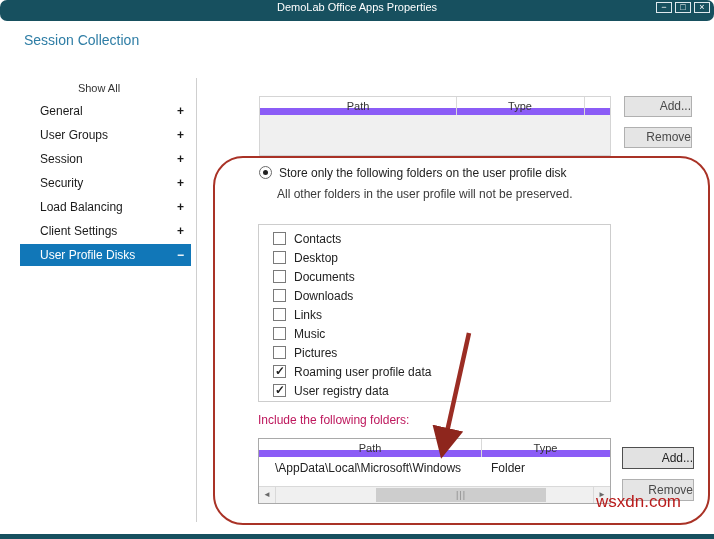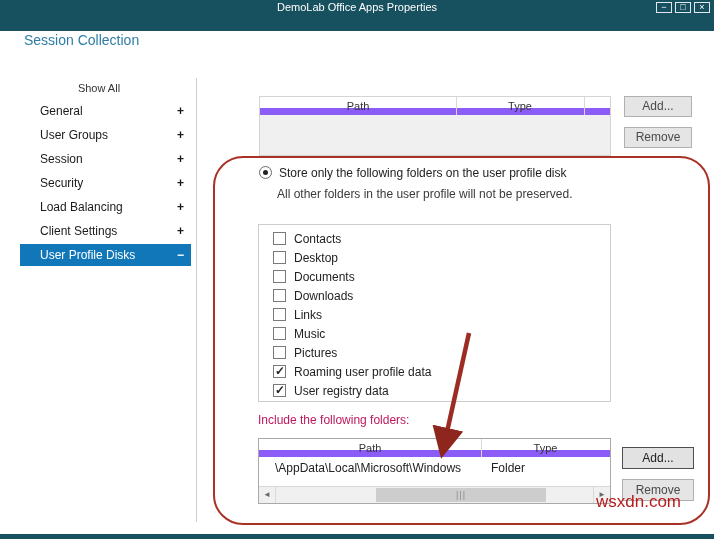--- a/index.html
+++ b/index.html
@@ -2,21 +2,21 @@
 <html><head>
 <meta charset="utf-8">
 <style>
   * { margin:0; padding:0; box-sizing:border-box; }
   body { background:#777; font-family:"Liberation Sans", sans-serif; }
   .window {
     position:relative; width:714px; height:539px; background:#ffffff;
     overflow:hidden; font-family:"Liberation Sans", sans-serif; color:#222;
   }
   
-  .titlebar { position:absolute; left:0; top:0; width:714px; height:31px; background:#17505f; }
+  .titlebar { position:absolute; left:0; top:0; width:714px; height:21px; background:#17505f;border-radius:7px; }
   .titlebar .title { position:absolute; left:0; top:0; width:100%; text-align:center;
     color:#ffffff; font-size:11px; line-height:15px; }
   .titlebar .controls { position:absolute; right:4px; top:2px; display:flex; gap:3px; }
   .wbtn { width:16px; height:11px; border:1px solid #dfe9ee; color:#ffffff; font-size:9px;
     line-height:9px; text-align:center; cursor:default; }
   
   .page-title { position:absolute; left:16px; top:32px; font-size:14px; font-weight:300; color:#2e7da5;margin-left:8px; }
   
   .show-all { position:absolute; left:20px; top:82px; width:158px; text-align:center;
     font-size:11px; color:#333; }
@@ -29,21 +29,21 @@
   
   .tbl { position:absolute; background:#fff; }
   .tbl .thead { position:relative; height:18px; border-bottom:7px solid #8b5cf6; font-size:11px; color:#333; }
   .tbl .th { position:absolute; top:0; line-height:18px; text-align:center; }
   .col-line { position:absolute; top:0; width:1px; background:#d9d9d9; }
   
   .table-top { left:259px; top:96px; width:352px; height:60px; border:1px solid #d5d5d5; }
   .table-top .tbody { height:40px; background:#f0f0f0; }
   
   .btn { position:absolute; width:68px; height:21px; background:#e5e5e5; border:1px solid #b0b0b0;
-    font-size:12px; color:#4a4a4a; text-align:center; line-height:19px; cursor:default; }
+    font-size:12px; color:#4a4a4a; text-align:right; line-height:19px; cursor:default; }
   .btn.focused { border:1px solid #4f4f4f; background:#e2e2e2; color:#222; }
   
   .radio-row { position:absolute; left:259px; top:165px; height:16px; font-size:12px; color:#222; }
   .radio { position:absolute; left:0; top:1px; width:13px; height:13px; border:1px solid #6a6a6a;
     border-radius:50%; background:#fff; }
   .radio.on::after { content:""; position:absolute; left:3px; top:3px; width:5px; height:5px;
     border-radius:50%; background:#222; }
   .radio-row .r-lbl { position:absolute; left:20px; top:0; line-height:16px; white-space:nowrap; }
   .note { position:absolute; left:277px; top:187px; font-size:12px; color:#3a3a3a; }
   

